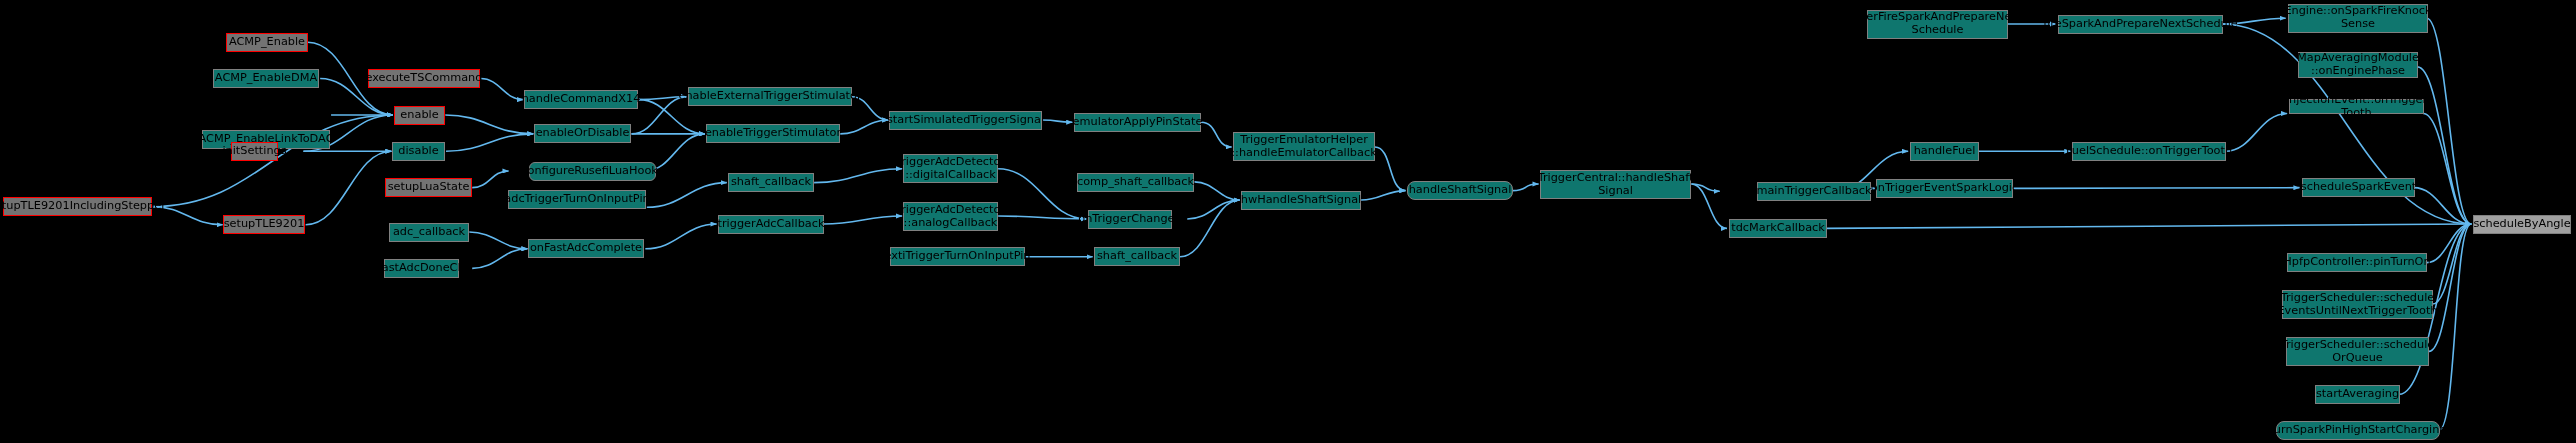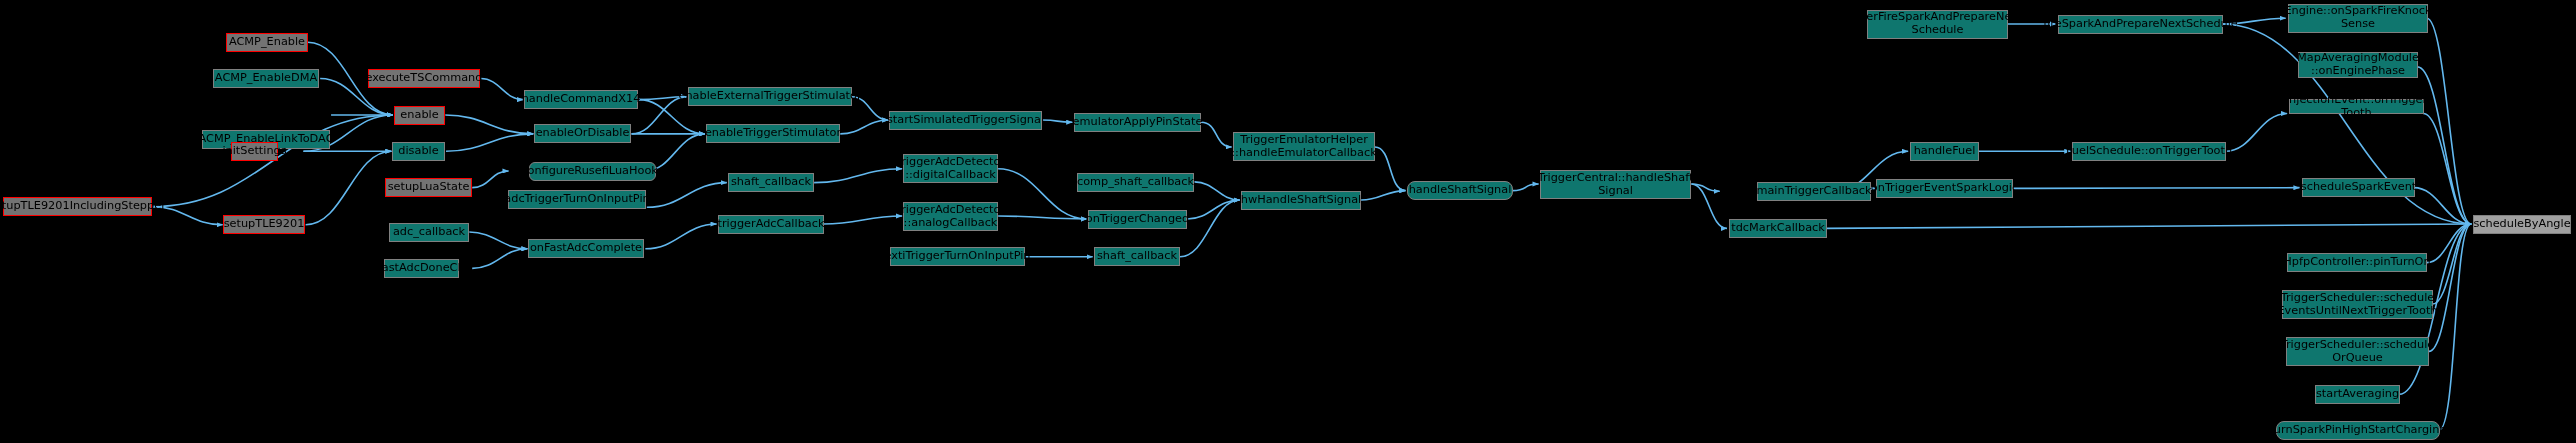--- a/index.html
+++ b/index.html
@@ -102,21 +102,21 @@
     <div class="node plain" style="left: 728px; top: 173px; width: 86px; height: 19px;">shaft_callback</div>
     <div class="node plain" style="left: 718px; top: 215px; width: 106px; height: 19px;">triggerAdcCallback</div>
     <div class="node plain" style="left: 889px; top: 111px; width: 153px; height: 19px;">startSimulatedTriggerSignal</div>
     <div class="node plain" style="left: 903px; top: 154px; width: 95px; height: 29px;">TriggerAdcDetector
 ::digitalCallback</div>
     <div class="node plain" style="left: 903px; top: 202px; width: 95px; height: 29px;">TriggerAdcDetector
 ::analogCallback</div>
     <div class="node plain" style="left: 890px; top: 247px; width: 135px; height: 19px;">extiTriggerTurnOnInputPin</div>
     <div class="node plain" style="left: 1074px; top: 113px; width: 127px; height: 19px;">emulatorApplyPinState</div>
     <div class="node plain" style="left: 1077px; top: 173px; width: 117px; height: 19px;">comp_shaft_callback</div>
-    <div class="node plain" style="left: 1088px; top: 210px; width: 99px; height: 19px;">onTriggerChanged</div>
+    <div class="node plain" style="left: 1088px; top: 210px; width: 84px; height: 19px;">onTriggerChanged</div>
     <div class="node plain" style="left: 1094px; top: 247px; width: 86px; height: 19px;">shaft_callback</div>
     <div class="node plain" style="left: 1233px; top: 132px; width: 142px; height: 29px;">TriggerEmulatorHelper
 ::handleEmulatorCallback</div>
     <div class="node plain" style="left: 1241px; top: 191px; width: 120px; height: 19px;">hwHandleShaftSignal</div>
     <div class="node plain" style="left: 1407px; top: 181px; width: 106px; height: 19px; border-radius: 8px;">handleShaftSignal</div>
     <div class="node plain" style="left: 1540px; top: 170px; width: 151px; height: 29px;">TriggerCentral::handleShaft
 Signal</div>
     <div class="node plain" style="left: 1721px; top: 182px; width: 114px; height: 19px; margin-left: 36px;">mainTriggerCallback</div>
     <div class="node plain" style="left: 1729px; top: 219px; width: 98px; height: 19px;">tdcMarkCallback</div>
     <div class="node plain" style="left: 1910px; top: 142px; width: 69px; height: 19px;">handleFuel</div>

